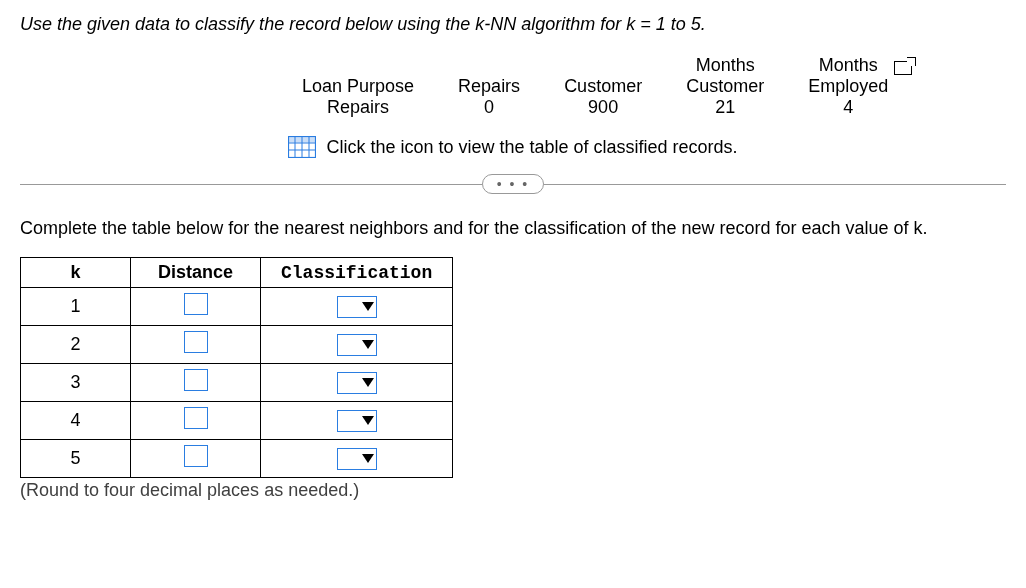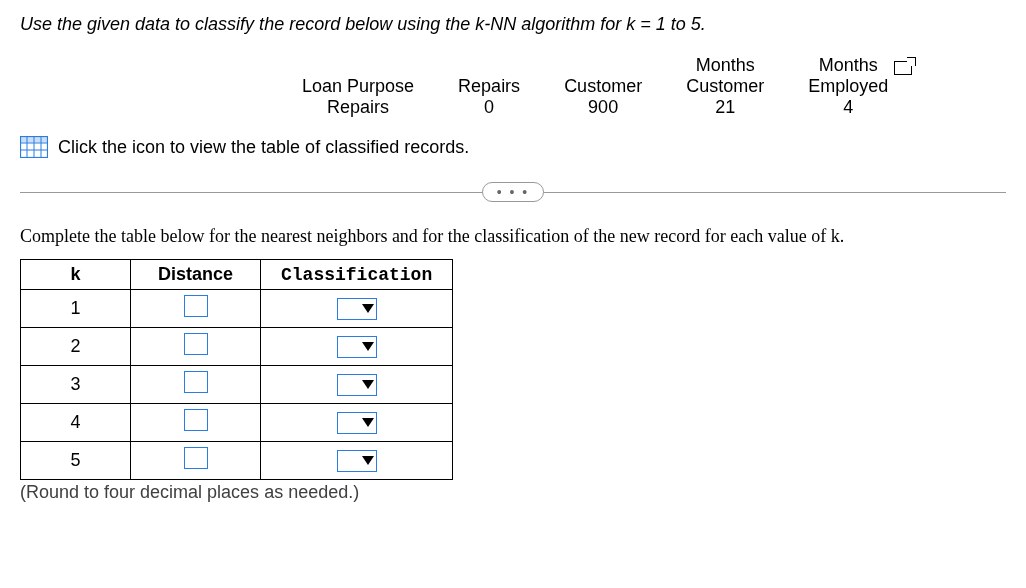--- a/index.html
+++ b/index.html
@@ -53,21 +53,22 @@
       width: 8px;
       height: 8px;
       border-top: 1.5px solid #000;
       border-right: 1.5px solid #000;
       background: #fff;
     }
     .link-row {
       display: flex;
       align-items: center;
       gap: 10px;
-      margin-bottom: 24px;
+      margin-bottom: 16px;
+      justify-content: center;
     }
     .table-icon {
       width: 28px;
       height: 22px;
       display: inline-block;
     }
     .table-icon svg {
       display: block;
     }
     .divider-row {
@@ -85,22 +86,21 @@
       border-radius: 12px;
       padding: 2px 14px;
       margin: 0 0px;
       font-size: 14px;
       letter-spacing: 2px;
       color: #666;
       background: #fff;
       line-height: 1;
     }
     .prompt {
-      margin-bottom: 12px;
-      font-family: Liberation Serif, serif;
+      margin-bottom: 18px;
     }
     .knn-table {
       border-collapse: collapse;
     }
     .knn-table th, .knn-table td {
       border: 1px solid #000;
       text-align: center;
       vertical-align: middle;
     }
     .knn-table th {

